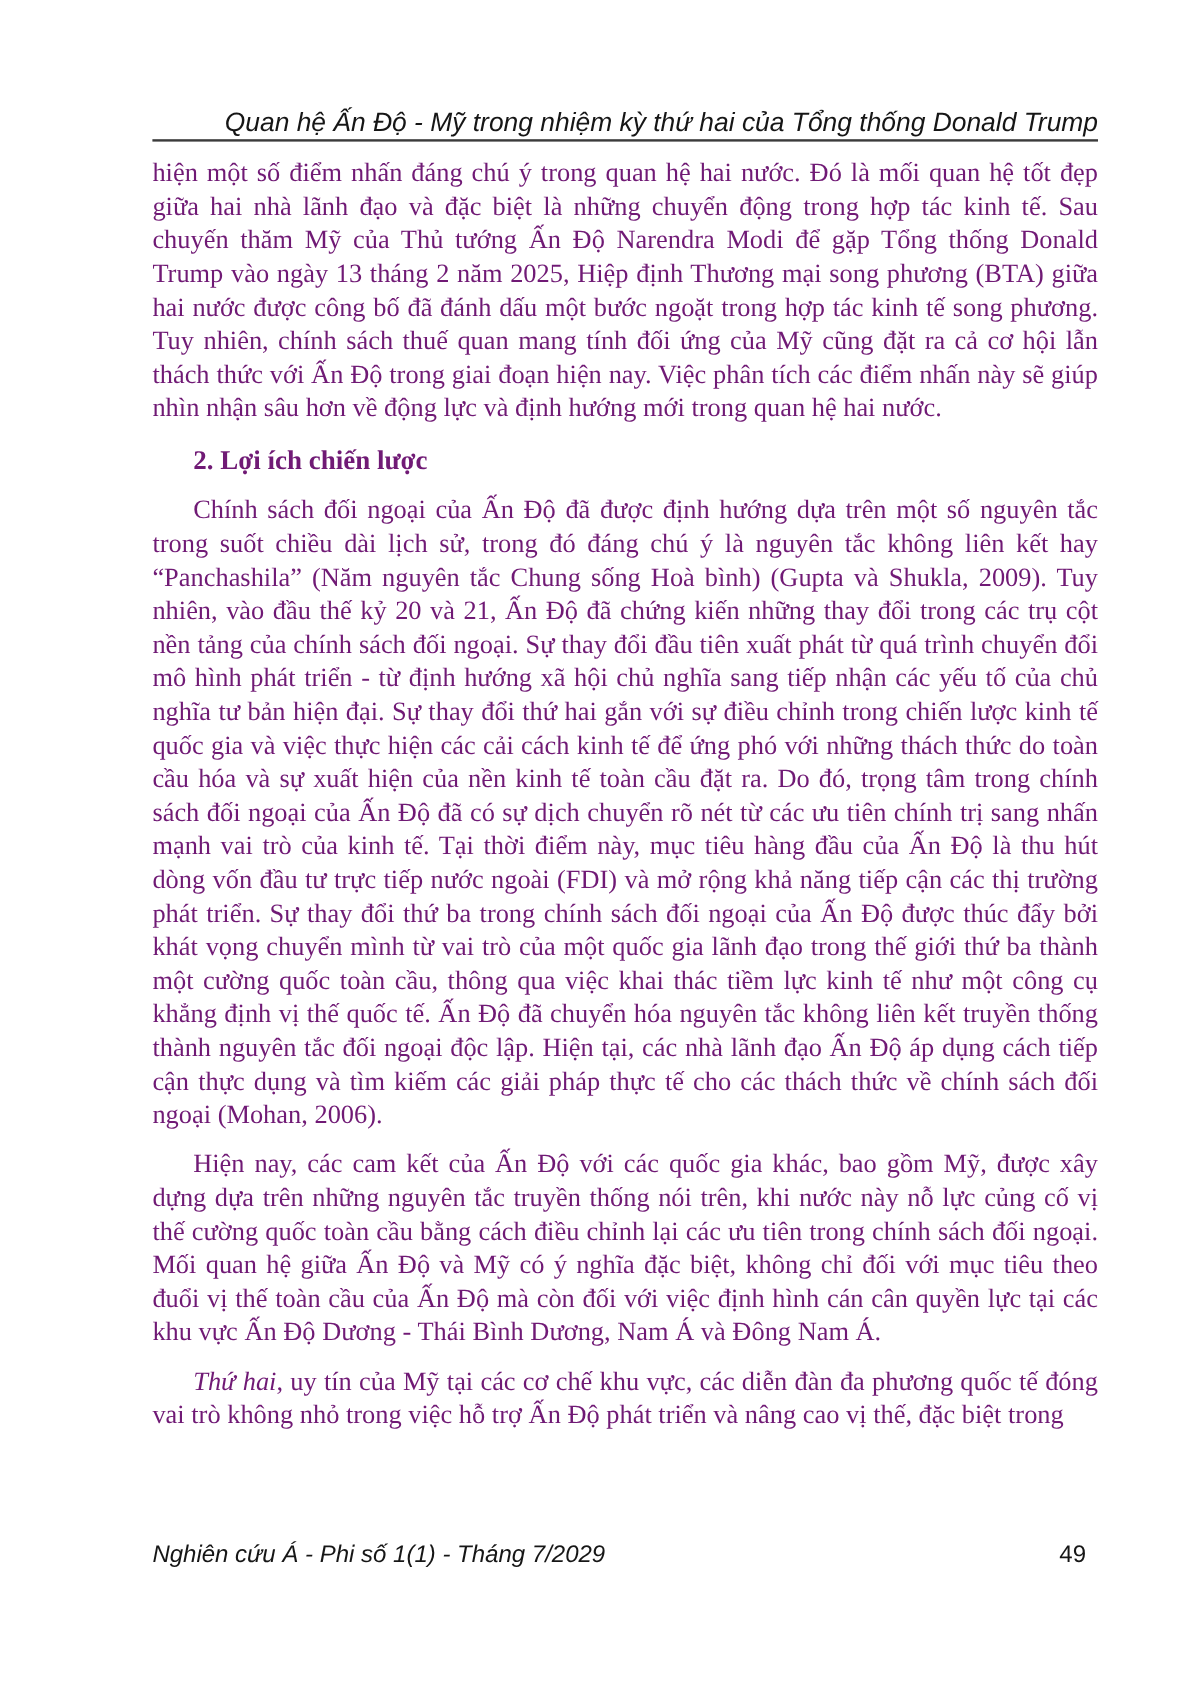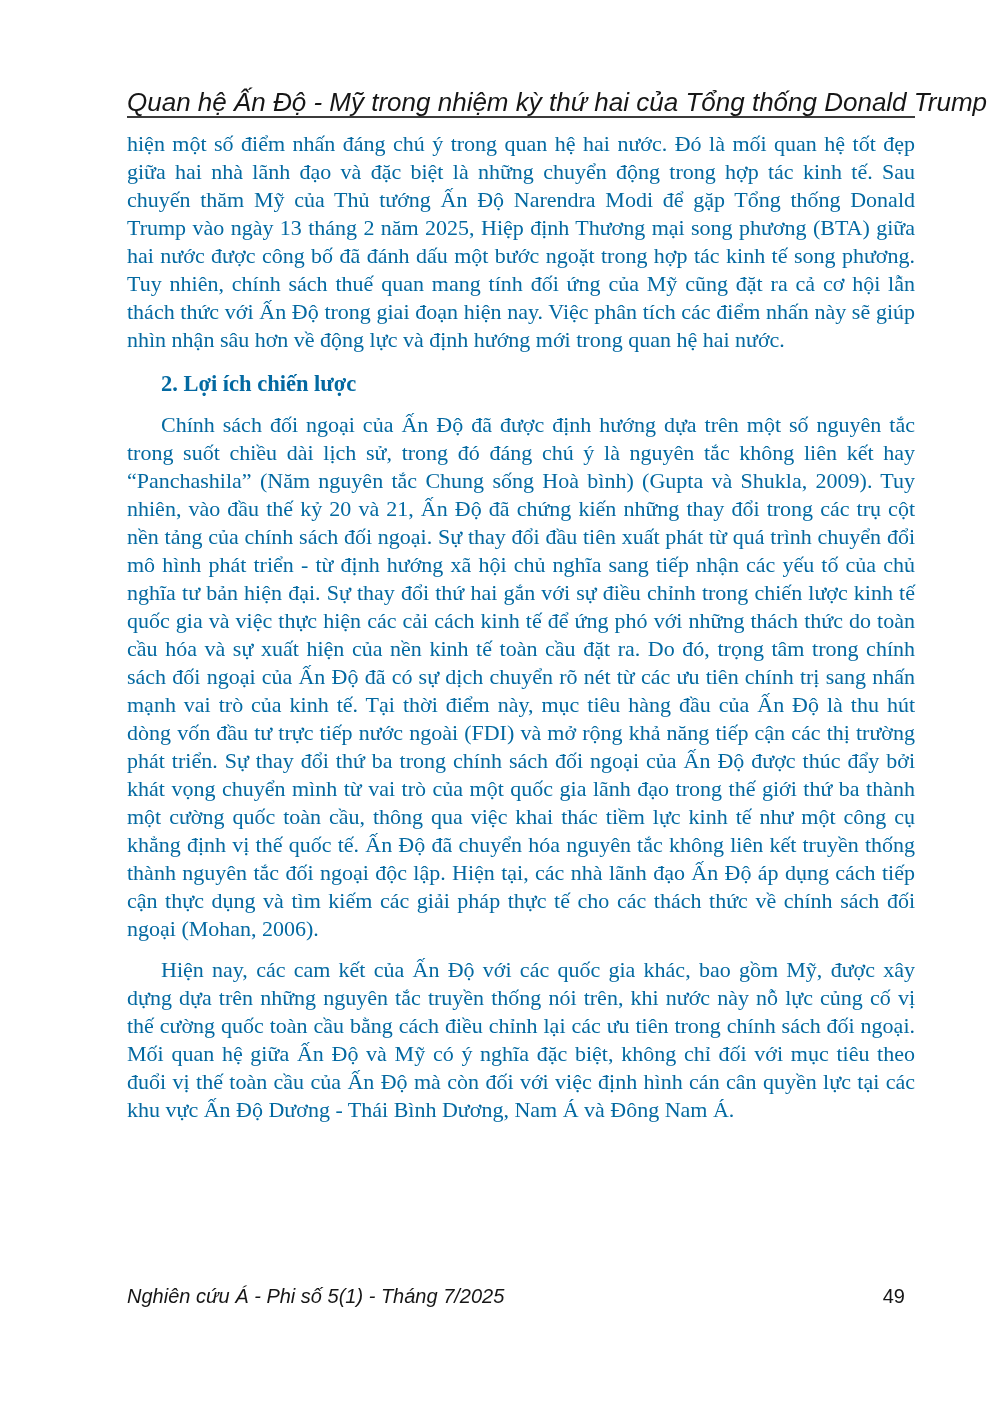--- a/index.html
+++ b/index.html
@@ -15,41 +15,41 @@
   
   .running-header {
     position: absolute;
     left: 127px;
     top: 90px;
     width: 788px;
   }
   .running-title {
     font-family: "Liberation Sans", sans-serif;
     font-style: italic;
-    font-size: 26px;
+    font-size: 22px;
     line-height: 24px;
     text-align: right;
     color: #161616;
     white-space: nowrap;
   }
   .header-rule {
     margin-top: 2px;
     border-bottom: 2px solid #3b3b3b;
     height: 0;
   }
   
   .article-body {
     position: absolute;
     left: 127px;
     top: 130px;
     width: 788px;
     font-size: 22px;
     line-height: 28px;
     text-align: justify;
-    color: #0369a1;
+    color: #701a75;
     font-family: Liberation Serif, serif;
   }
   .article-body p {
     margin: 0 0 13px 0;
     text-indent: 34px;
   }
   .article-body p.continuation {
     text-indent: 0;
   }
   .article-body h2 {
@@ -91,21 +91,22 @@
 
     <p class="continuation">hiện một số điểm nhấn đáng chú ý trong quan hệ hai nước. Đó là mối quan hệ tốt đẹp giữa hai nhà lãnh đạo và đặc biệt là những chuyển động trong hợp tác kinh tế. Sau chuyến thăm Mỹ của Thủ tướng Ấn Độ Narendra Modi để gặp Tổng thống Donald Trump vào ngày 13 tháng 2 năm 2025, Hiệp định Thương mại song phương (BTA) giữa hai nước được công bố đã đánh dấu một bước ngoặt trong hợp tác kinh tế song phương. Tuy nhiên, chính sách thuế quan mang tính đối ứng của Mỹ cũng đặt ra cả cơ hội lẫn thách thức với Ấn Độ trong giai đoạn hiện nay. Việc phân tích các điểm nhấn này sẽ giúp nhìn nhận sâu hơn về động lực và định hướng mới trong quan hệ hai nước.</p>
 
     <h2>2. Lợi ích chiến lược</h2>
 
     <p>Chính sách đối ngoại của Ấn Độ đã được định hướng dựa trên một số nguyên tắc trong suốt chiều dài lịch sử, trong đó đáng chú ý là nguyên tắc không liên kết hay “Panchashila” (Năm nguyên tắc Chung sống Hoà bình) (Gupta và Shukla, 2009). Tuy nhiên, vào đầu thế kỷ 20 và 21, Ấn Độ đã chứng kiến những thay đổi trong các trụ cột nền tảng của chính sách đối ngoại. Sự thay đổi đầu tiên xuất phát từ quá trình chuyển đổi mô hình phát triển - từ định hướng xã hội chủ nghĩa sang tiếp nhận các yếu tố của chủ nghĩa tư bản hiện đại. Sự thay đổi thứ hai gắn với sự điều chỉnh trong chiến lược kinh tế quốc gia và việc thực hiện các cải cách kinh tế để ứng phó với những thách thức do toàn cầu hóa và sự xuất hiện của nền kinh tế toàn cầu đặt ra. Do đó, trọng tâm trong chính sách đối ngoại của Ấn Độ đã có sự dịch chuyển rõ nét từ các ưu tiên chính trị sang nhấn mạnh vai trò của kinh tế. Tại thời điểm này, mục tiêu hàng đầu của Ấn Độ là thu hút dòng vốn đầu tư trực tiếp nước ngoài (FDI) và mở rộng khả năng tiếp cận các thị trường phát triển. Sự thay đổi thứ ba trong chính sách đối ngoại của Ấn Độ được thúc đẩy bởi khát vọng chuyển mình từ vai trò của một quốc gia lãnh đạo trong thế giới thứ ba thành một cường quốc toàn cầu, thông qua việc khai thác tiềm lực kinh tế như một công cụ khẳng định vị thế quốc tế. Ấn Độ đã chuyển hóa nguyên tắc không liên kết truyền thống thành nguyên tắc đối ngoại độc lập. Hiện tại, các nhà lãnh đạo Ấn Độ áp dụng cách tiếp cận thực dụng và tìm kiếm các giải pháp thực tế cho các thách thức về chính sách đối ngoại (Mohan, 2006).</p>
 
     <p>Hiện nay, các cam kết của Ấn Độ với các quốc gia khác, bao gồm Mỹ, được xây dựng dựa trên những nguyên tắc truyền thống nói trên, khi nước này nỗ lực củng cố vị thế cường quốc toàn cầu bằng cách điều chỉnh lại các ưu tiên trong chính sách đối ngoại. Mối quan hệ giữa Ấn Độ và Mỹ có ý nghĩa đặc biệt, không chỉ đối với mục tiêu theo đuổi vị thế toàn cầu của Ấn Độ mà còn đối với việc định hình cán cân quyền lực tại các khu vực Ấn Độ Dương - Thái Bình Dương, Nam Á và Đông Nam Á.</p>
 
 
+    <p><span class="lead-italic">Thứ hai</span><span>, uy tín của Mỹ tại các cơ chế khu vực, các diễn đàn đa phương quốc tế đóng vai trò không nhỏ trong việc hỗ trợ Ấn Độ phát triển và nâng cao vị thế, đặc biệt trong</span></p>
 
   </main>
 
   <footer class="page-footer">
-    <span class="journal-info">Nghiên cứu Á - Phi số 5(1) - Tháng 7/2025</span>
+    <span class="journal-info">Nghiên cứu Á - Phi số 1(1) - Tháng 7/2029</span>
     <span class="page-number">49</span>
   </footer>
 
 </div>
 
 </body></html>

